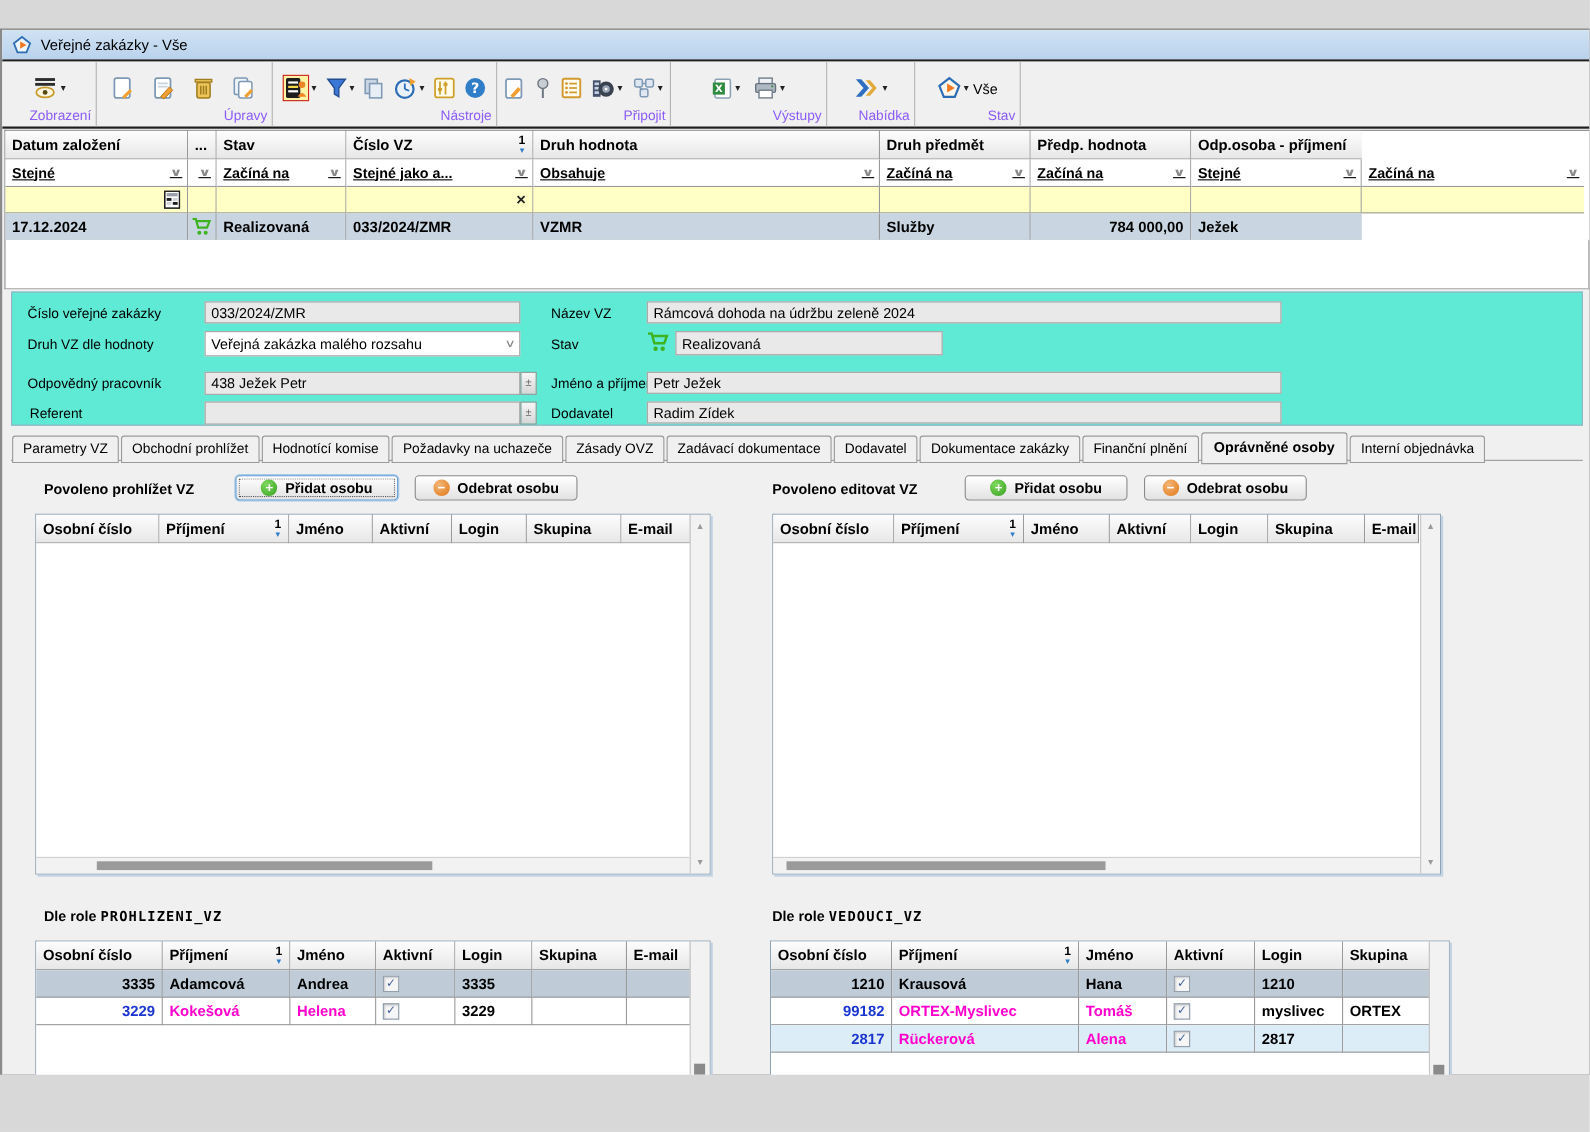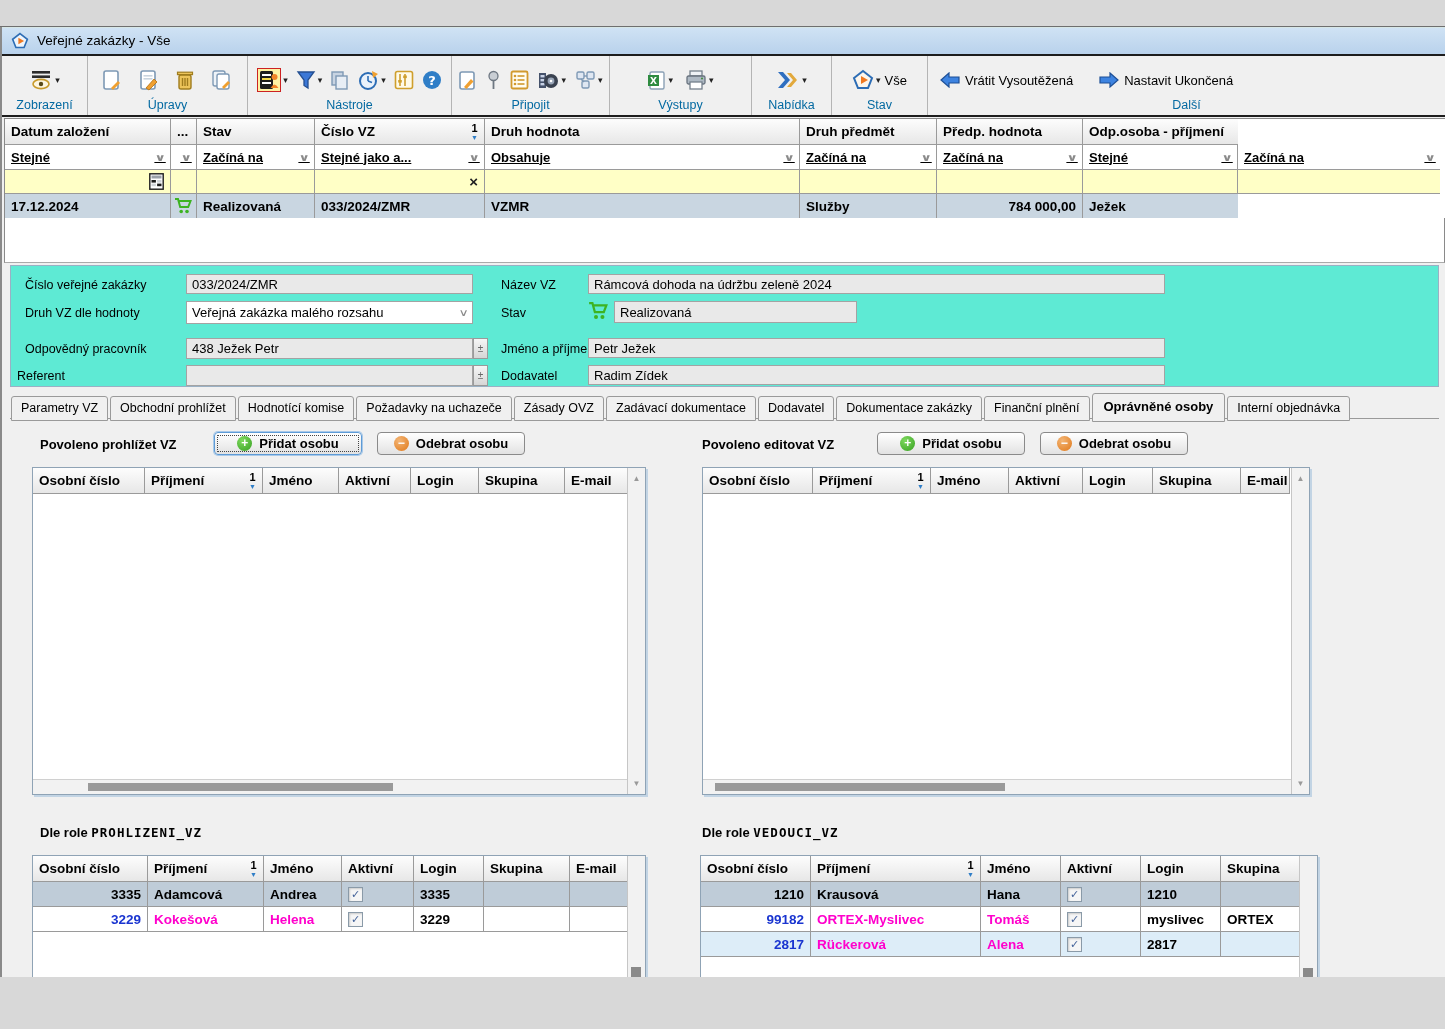--- a/index.html
+++ b/index.html
@@ -6,21 +6,21 @@
   .window{position:relative;width:1445px;height:950px;background:#f0f0f0;overflow:hidden;
           outline:1px solid #6e6e6e;border-left:2px solid #8a8a8a;box-sizing:border-box;margin-top:27px;}
   
   .titlebar{position:absolute;top:0;left:0;right:0;height:27px;background:linear-gradient(#dcead9 0%,#cfe2f4 4%,#b9d2ec 100%);
             border-bottom:2px solid #1d1d1d;display:flex;align-items:center;gap:8px;padding-left:9px;font-size:13.5px;color:#000;}
   
   .toolbar{position:absolute;top:29px;left:0;right:0;height:59px;background:#f0f0f0;border-bottom:2px solid #1d1d1d;display:flex;}
   .tgroup{display:flex;flex-direction:column;justify-content:space-between;border-right:1px solid #b4b4b4;
           box-sizing:border-box;padding:6px 4px 2px;}
   .tg-icons{display:flex;align-items:center;justify-content:center;gap:14px;flex:1;}
-  .tg-label{text-align:center;font-size:12.5px;padding-bottom:1px;color:#0369a1;}
+  .tg-label{text-align:right;font-size:12.5px;padding-bottom:1px;color:#8b5cf6;}
   .tbtn{display:flex;align-items:center;gap:2px;cursor:default;}
   .dd{font-size:9px;color:#222;line-height:1;}
   .active-tool{background:#fdf3a4;border:1px solid #cc2222;padding:1px;display:flex;align-items:center;}
   .tool-text-btn{display:flex;align-items:center;gap:5px;font-size:13px;}
   
   .grid{position:absolute;top:91px;left:2px;width:1441px;border:1px solid #8a8a8a;border-bottom:none;background:#fff;}
   .grow{display:grid;grid-template-columns:166px 26px 118px 170px 315px 137px 146px 155px 202px;}
   .gc{border-right:1px solid #9a9a9a;border-bottom:1px solid #9a9a9a;box-sizing:border-box;overflow:hidden;
       white-space:nowrap;display:flex;align-items:center;padding:0 6px;}
   .gc:last-child{border-right:none;}
@@ -322,41 +322,20 @@
                 <polygon points="9,7 16,11 9,15" fill="#f07820"></polygon>
               </svg>
             </span>
           <span class="dd">▾</span>
         </span>
         <span style="font-size:13px;">Vše</span>
       </div>
       <div class="tg-label">Stav</div>
     </div>
 
-    <div class="tgroup" style="flex:1;border-right:none;">
-      <div class="tg-icons" style="justify-content:flex-start;padding-left:8px;gap:26px;">
-        <span class="tool-text-btn">
-          <span>
-              <svg width="20" height="16" viewBox="0 0 20 16">
-                <polygon points="9,1 1,8 9,15 9,11 19,11 19,5 9,5" fill="#3d83e0" stroke="#1d4f96" stroke-width="1.2"></polygon>
-              </svg>
-            </span>
-          <span>Vrátit Vysoutěžená</span>
-        </span>
-        <span class="tool-text-btn">
-          <span>
-              <svg width="20" height="16" viewBox="0 0 20 16">
-                <polygon points="11,1 19,8 11,15 11,11 1,11 1,5 11,5" fill="#3d83e0" stroke="#1d4f96" stroke-width="1.2"></polygon>
-              </svg>
-            </span>
-          <span>Nastavit Ukončená</span>
-        </span>
-      </div>
-      <div class="tg-label">Další</div>
-    </div>
   </div>
 
   <div class="grid">
     <div class="grow ghead">
       <div class="gc">
           <span>Datum založení</span>
         </div>
       <div class="gc">
           <span>...</span>
         </div>
@@ -510,21 +489,21 @@
     <span class="dlabel" style="left:14px;top:76px;">Odpovědný pracovník</span>
     <div class="fld" style="left:175px;top:72px;width:287px;height:21px;">
         <span>438  Ježek Petr</span>
       </div>
     <span class="spin" style="left:462px;top:72px;height:21px;">±</span>
     <span class="dlabel" style="left:490px;top:76px;">Jméno a příjmení oprávněné osoby</span>
     <div class="fld" style="left:577px;top:72px;width:577px;height:20px;">
         <span>Petr Ježek</span>
       </div>
 
-    <span class="dlabel" style="left:6px;top:103px;text-align:center;">Referent</span>
+    <span class="dlabel" style="left:16px;top:103px;text-align:center;">Referent</span>
     <div class="fld" style="left:175px;top:99px;width:287px;height:21px;">
         <span></span>
       </div>
     <span class="spin" style="left:462px;top:99px;height:21px;">±</span>
     <span class="dlabel" style="left:490px;top:103px;">Dodavatel</span>
     <div class="fld" style="left:577px;top:99px;width:577px;height:20px;">
         <span>Radim Zídek</span>
       </div>
   </div>
 

